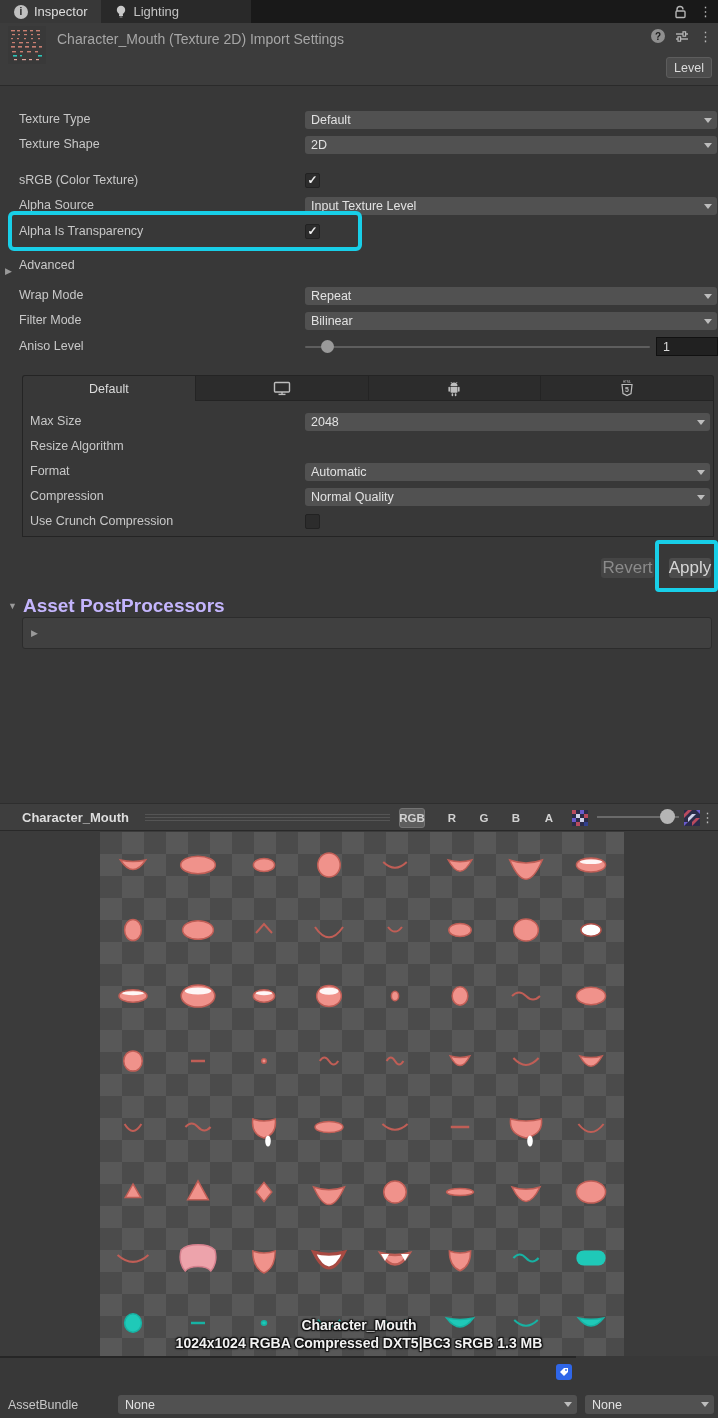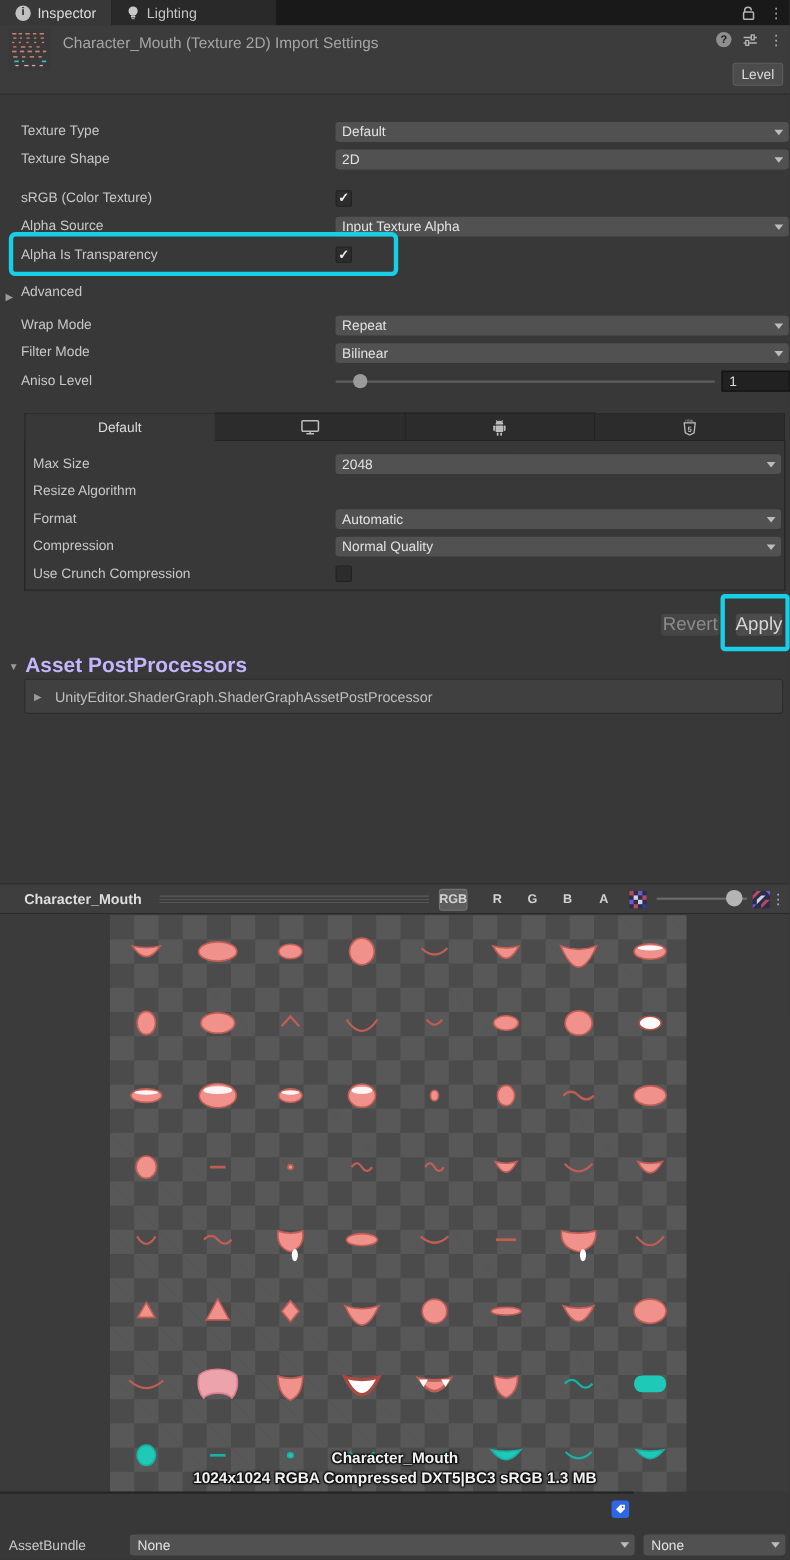--- a/index.html
+++ b/index.html
@@ -215,21 +215,21 @@
   </div>
   <div class="row" style="top:172px">
     <span class="lbl">sRGB (Color Texture)</span>
     <span class="checkbox on">
         <span class="tick">✓</span>
       </span>
   </div>
   <div class="row" style="top:197px">
     <span class="lbl">Alpha Source</span>
     <div class="dd">
-      <span class="dd-val">Input Texture Alpha</span>
+      <span class="dd-val">Input Texture Level</span>
       <span class="dd-arrow"></span>
     </div>
   </div>
   <div class="row" style="top:223px">
     <span class="lbl">Alpha Is Transparency</span>
     <span class="checkbox on">
         <span class="tick">✓</span>
       </span>
   </div>
   <div class="hl alpha" style="border-color: rgb(24, 207, 232);"></div>
@@ -325,21 +325,20 @@
   <div class="btn revert">Revert</div>
   <div class="btn apply">Apply</div>
   <div class="hl apply-box" style="border-color: rgb(24, 207, 232);"></div>
 
   <div class="pp-head">
     <span class="fold-tri">▼</span>
     <span class="pp-title">Asset PostProcessors</span>
   </div>
   <div class="pp-box">
     <span class="fold-tri">▶</span>
-    <span class="pp-item">UnityEditor.ShaderGraph.ShaderGraphAssetPostProcessor</span>
   </div>
 
   <div class="pv-header">
     <span class="pv-title">Character_Mouth</span>
     <div class="drag-lines"></div>
     <div class="ch-btn rgb">RGB</div>
     <div class="ch-btn" style="left:438px;width:28px">R</div>
     <div class="ch-btn" style="left:470px;width:28px">G</div>
     <div class="ch-btn" style="left:502px;width:28px">B</div>
     <div class="ch-btn" style="left:535px;width:28px">A</div>

